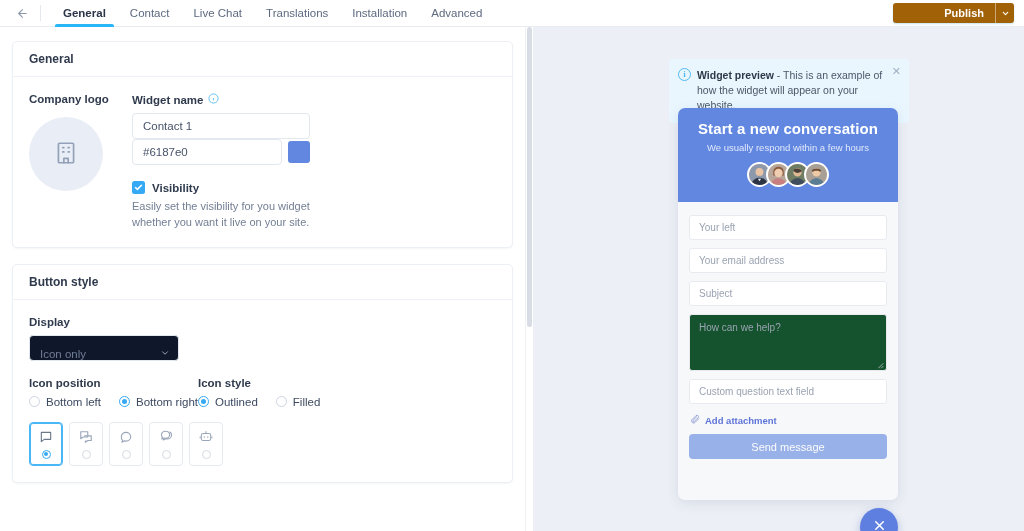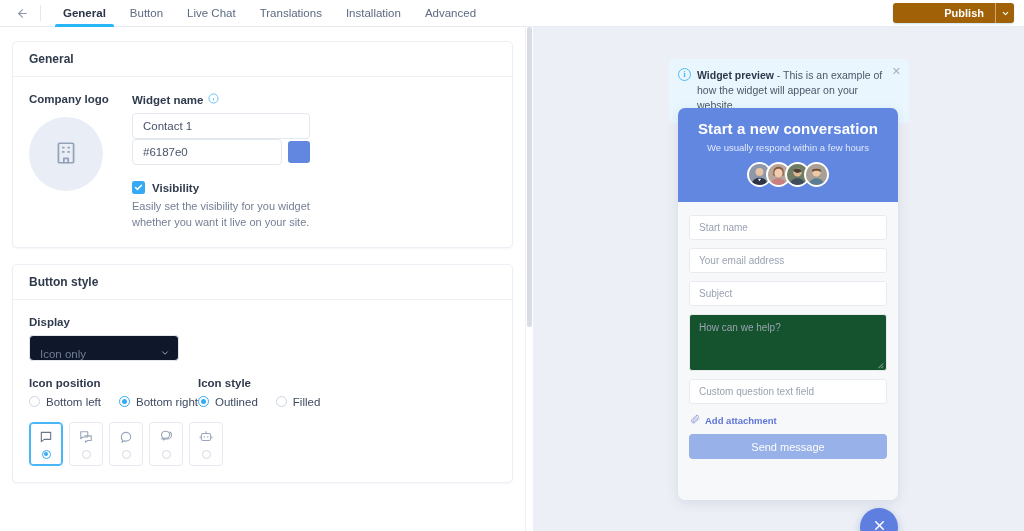--- a/index.html
+++ b/index.html
@@ -214,21 +214,21 @@
           <polyline points="12 19 5 12 12 5"></polyline>
         </svg>
     </div>
     <div class="topdiv"></div>
 
     <div class="tabs">
       <div class="tab active">
           <span>General</span>
         </div>
       <div class="tab">
-          <span>Button</span>
+          <span>Contact</span>
         </div>
       <div class="tab">
           <span>Live Chat</span>
         </div>
       <div class="tab">
           <span>Translations</span>
         </div>
       <div class="tab">
           <span>Installation</span>
         </div>
@@ -452,21 +452,21 @@
                   <rect width="40" height="40" fill="#a8a094"></rect>
                   <circle cx="20" cy="16" r="8" fill="#eec9a6"></circle>
                   <path d="M11 13c2-6 16-6 18 0l-2 2c-2-3-12-3-14 0z" fill="#6b4f38"></path>
                   <path d="M5 40c2-9 8-13 15-13s13 4 15 13z" fill="#5b7d94"></path>
                 </svg>
             </div>
           </div>
         </div>
 
         <div class="w-form">
-          <div class="w-input">Start name</div>
+          <div class="w-input">Your left</div>
           <div class="w-input">Your email address</div>
           <div class="w-input">Subject</div>
           <div class="w-textarea">
             <span>How can we help?</span>
             <span class="grip">
               <svg width="8" height="8" viewBox="0 0 10 10" stroke="currentColor" stroke-width="1">
                   <line x1="9" y1="3" x2="3" y2="9"></line>
                   <line x1="9" y1="6.5" x2="6.5" y2="9"></line>
                 </svg>
             </span>

